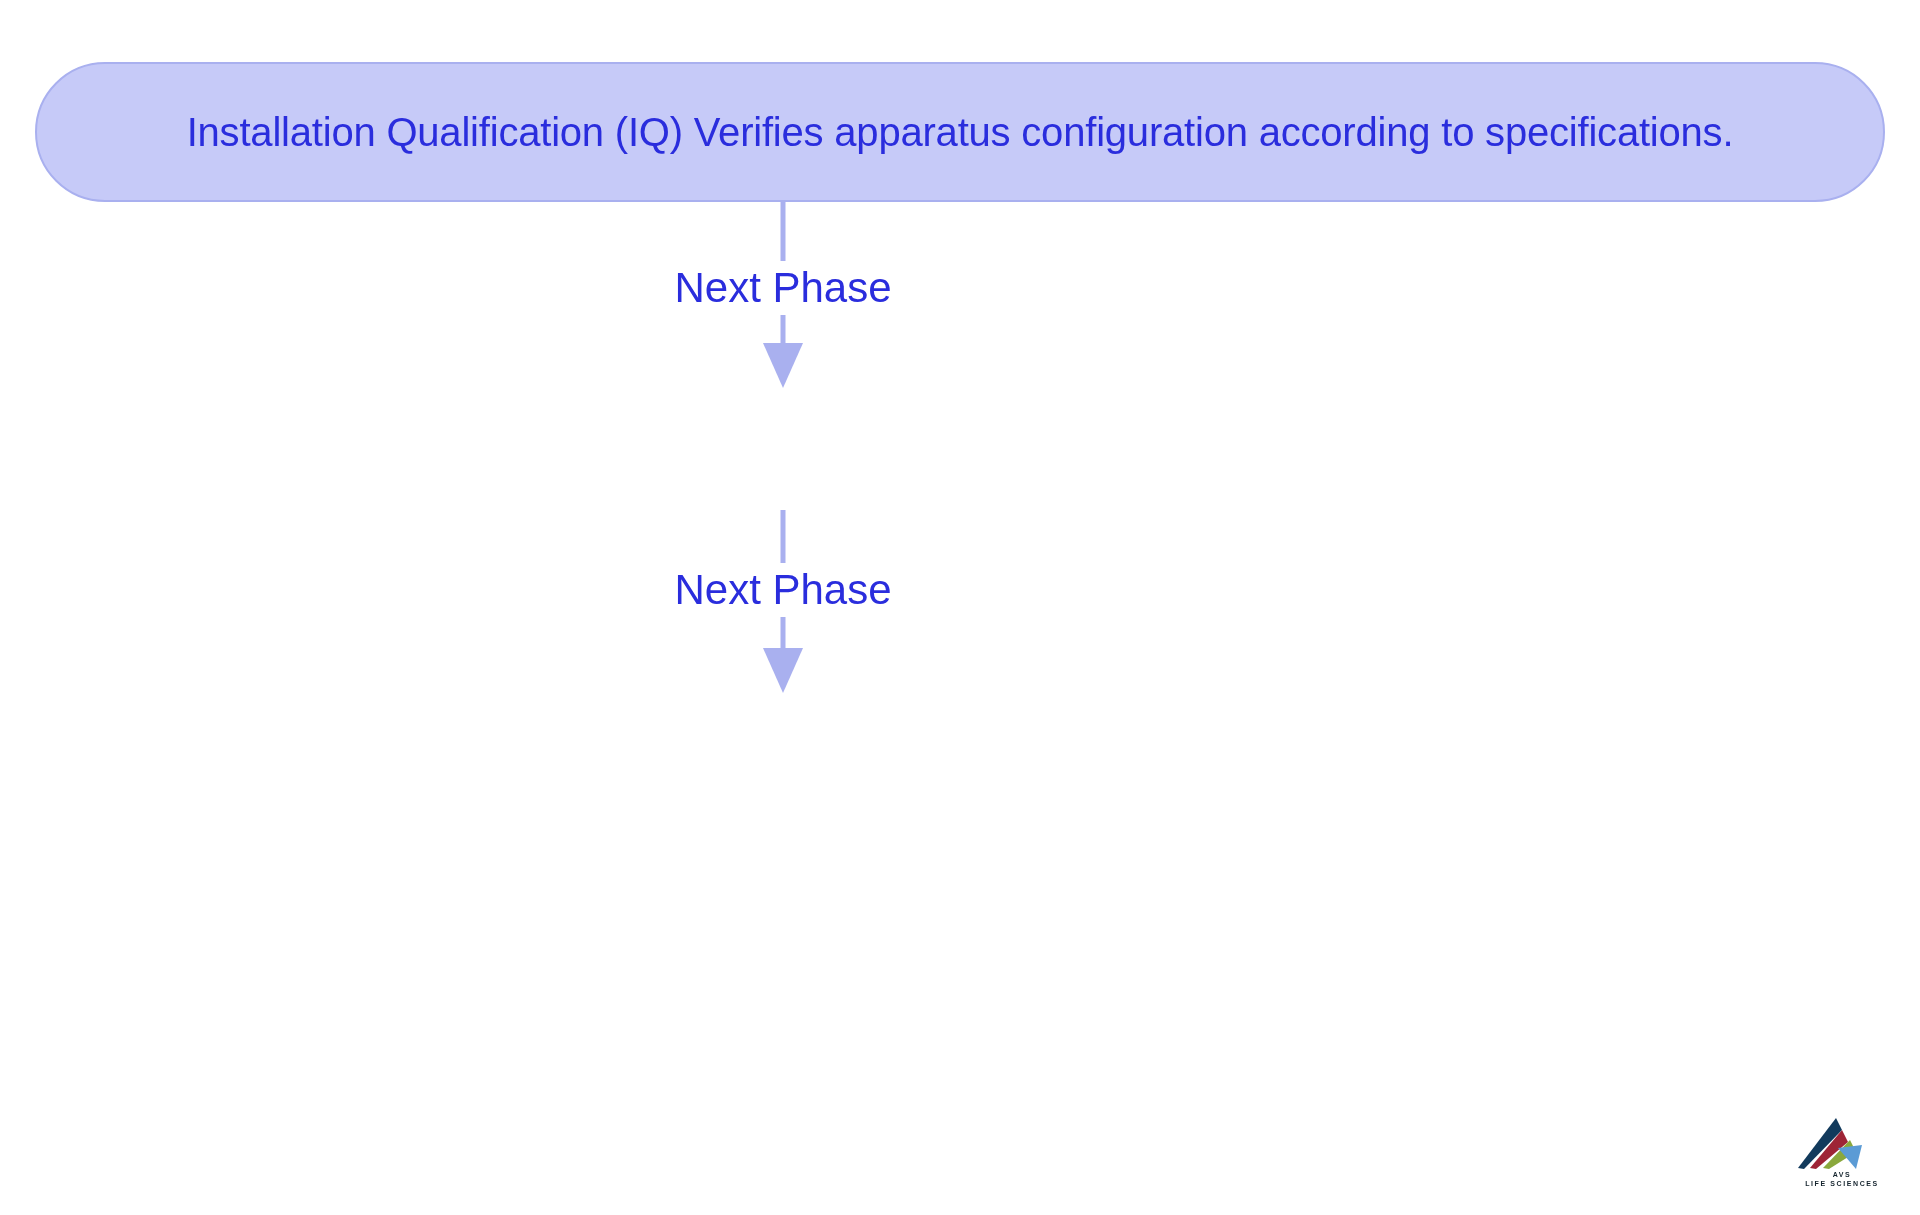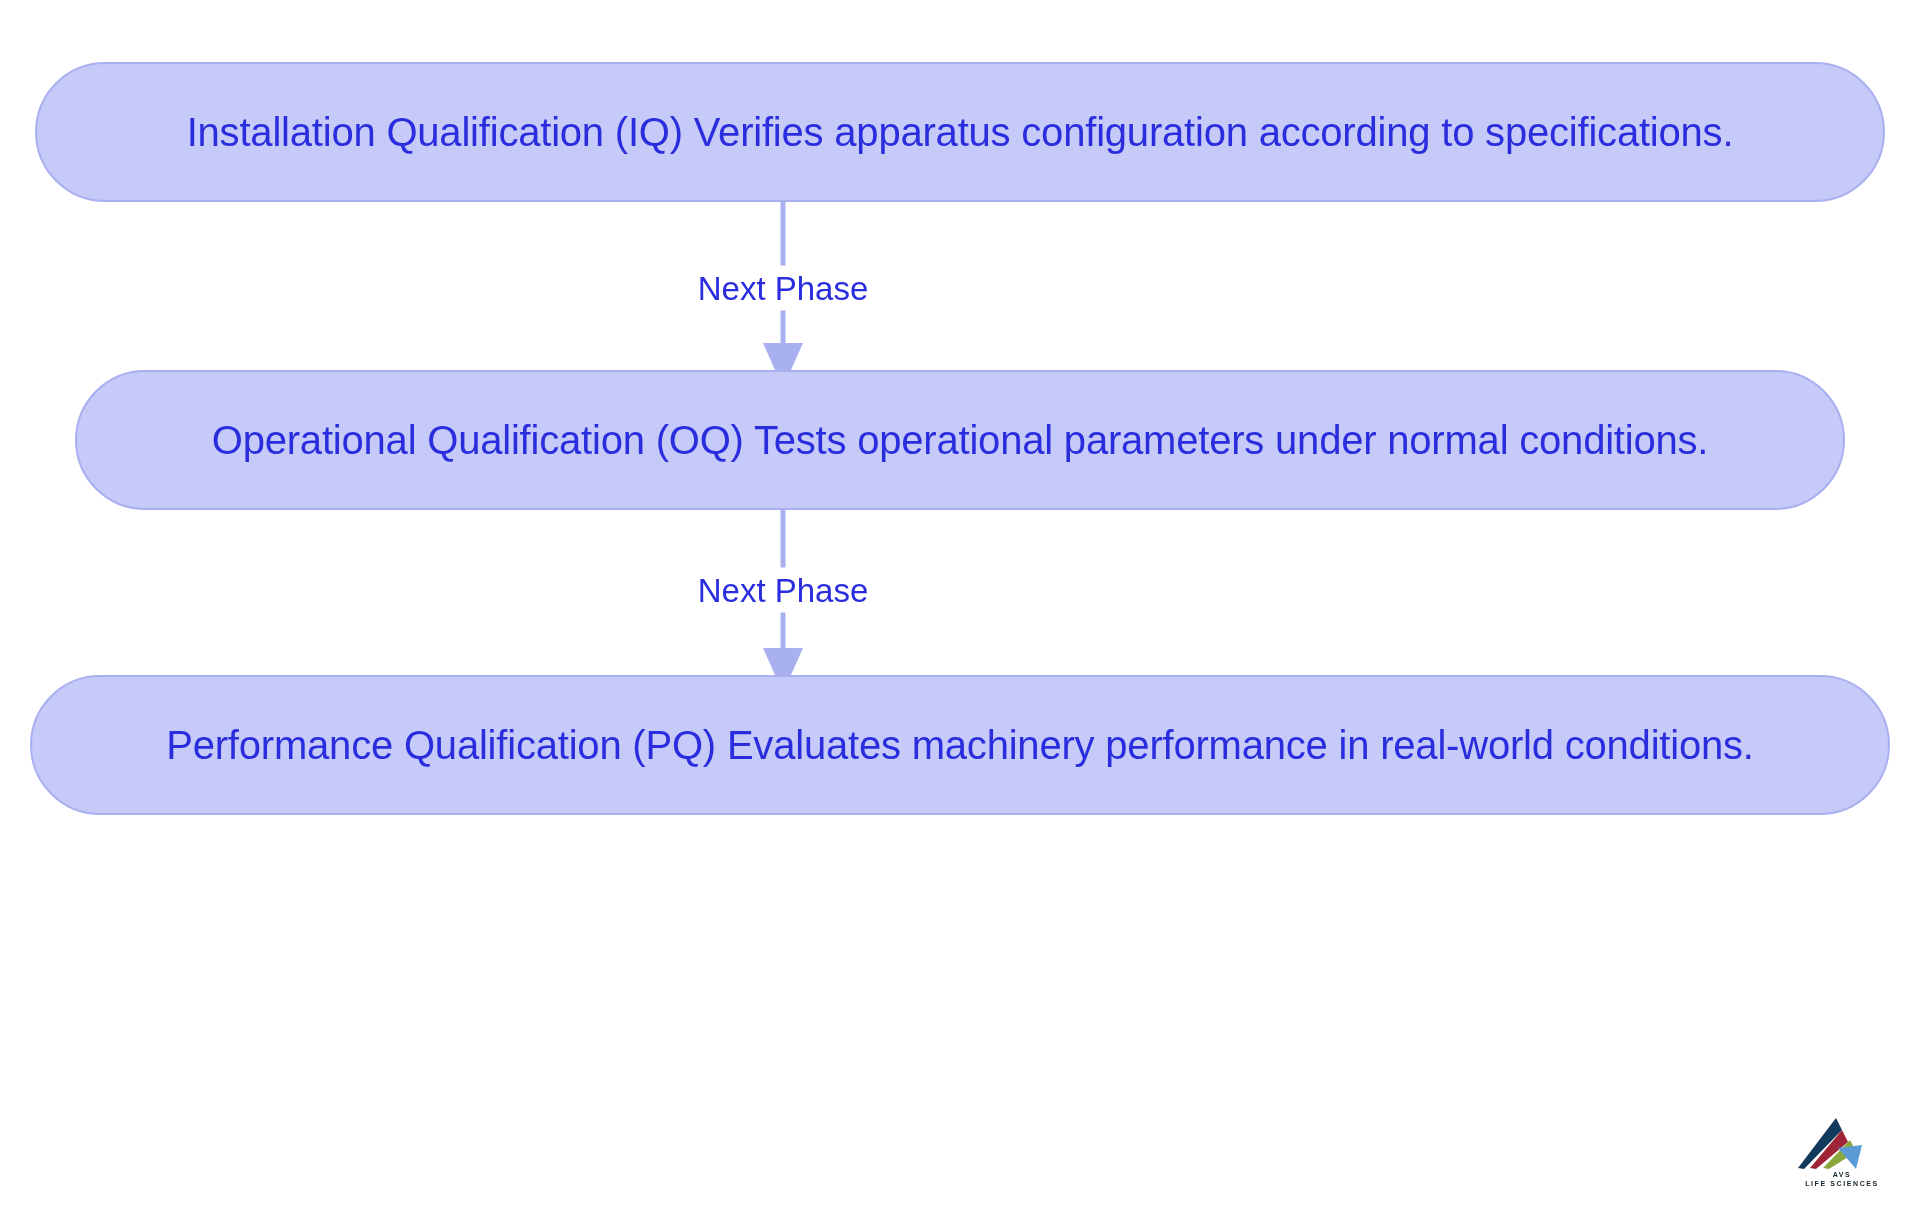--- a/index.html
+++ b/index.html
@@ -69,21 +69,21 @@
     left: 0;
     top: 0;
     width: 1920px;
     height: 1215px;
     pointer-events: none;
   }
 
   .edge-label {
     position: absolute;
     color: #2a2ddd;
-    font-size: 33px;
+    font-size: 42px;
     line-height: 1;
     background: #ffffff;
     padding: 6px 10px;
     white-space: nowrap;
     transform: translate(-50%, -50%);
   }
   #edge-label-1 { left: 783px; top: 288px; }
   #edge-label-2 { left: 783px; top: 590px; }
 
   
@@ -123,29 +123,23 @@
 
     <line x1="783" y1="510" x2="783" y2="651" stroke="#a9b0ef" stroke-width="5" marker-end="url(#arrowhead)"></line>
   </svg>
 
   <div class="node" id="node-iq">
     <span class="node-label">Installation Qualification (IQ) Verifies apparatus configuration according to specifications.</span>
   </div>
 
   <div class="edge-label" id="edge-label-1">Next Phase</div>
 
-  <div class="node" id="node-oq">
-    <span class="node-label">Operational Qualification (OQ) Tests operational parameters under normal conditions.</span>
-  </div>
 
   <div class="edge-label" id="edge-label-2">Next Phase</div>
 
-  <div class="node" id="node-pq">
-    <span class="node-label">Performance Qualification (PQ) Evaluates machinery performance in real-world conditions.</span>
-  </div>
 
   <div id="brand-logo">
     <svg width="104" height="60" viewBox="0 0 104 60" xmlns="http://www.w3.org/2000/svg" aria-hidden="true">
 
       <path d="M8,56 L46,6 L52,18 L14,57 Z" fill="#123a5c"></path>
 
       <path d="M20,56 L52,18 L58,30 L26,57 Z" fill="#9e2436"></path>
 
       <path d="M33,56 L60,28 L66,40 L39,57 Z" fill="#8aa83c"></path>
 

